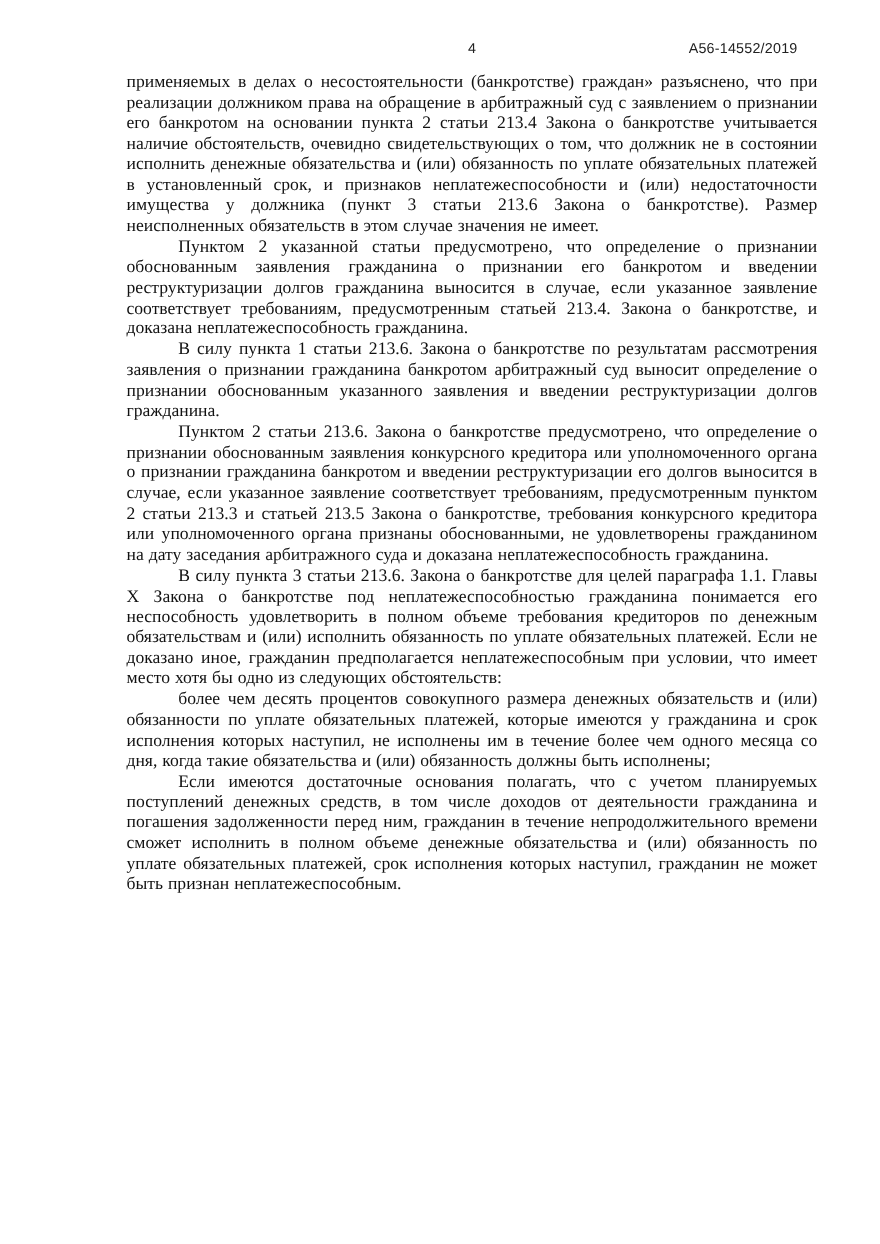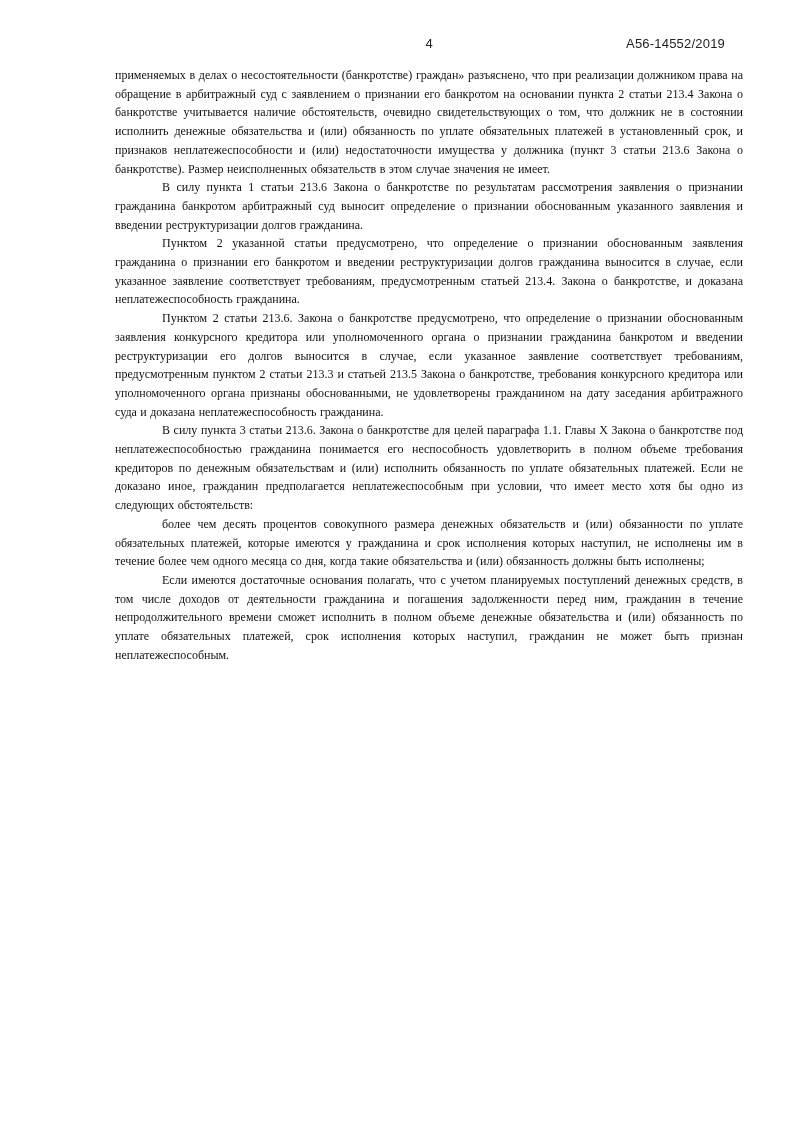--- a/index.html
+++ b/index.html
@@ -37,21 +37,21 @@
     top: 0;
     letter-spacing: 0.2px;
     text-align: center;
   }
   .document-body {
     position: absolute;
     top: 66px;
     left: 115px;
     width: 628px;
     font-family: "Liberation Serif", serif;
-    font-size: 12px;
+    font-size: 16px;
     line-height: 18.7px;
     text-align: justify;
     color: #111111;
   }
   .document-body p {
     margin: 0;
     padding: 0;
     text-indent: 47px;
     word-spacing: 0.5px;
   }
@@ -64,21 +64,21 @@
 
 <div class="page">
 
   <div class="page-header">
     <span class="page-number">4</span>
     <span class="case-number">А56-14552/2019</span>
   </div>
 
   <div class="document-body">
     <p class="continuation">применяемых в делах о несостоятельности (банкротстве) граждан» разъяснено, что при реализации должником права на обращение в арбитражный суд с заявлением о признании его банкротом на основании пункта 2 статьи 213.4 Закона о банкротстве учитывается наличие обстоятельств, очевидно свидетельствующих о том, что должник не в состоянии исполнить денежные обязательства и (или) обязанность по уплате обязательных платежей в установленный срок, и признаков неплатежеспособности и (или) недостаточности имущества у должника (пункт 3 статьи 213.6 Закона о банкротстве). Размер неисполненных обязательств в этом случае значения не имеет.</p>
-    <p>В силу пункта 1 статьи 213.6 Закона о банкротстве по результатам рассмотрения заявления о признании гражданина банкротом арбитражный суд выносит определение о признании обоснованным указанного заявления и введении реструктуризации долгов гражданина.</p>
     <p>Пунктом 2 указанной статьи предусмотрено, что определение о признании обоснованным заявления гражданина о признании его банкротом и введении реструктуризации долгов гражданина выносится в случае, если указанное заявление соответствует требованиям, предусмотренным статьей 213.4. Закона о банкротстве, и доказана неплатежеспособность гражданина.</p>
+    <p>В силу пункта 1 статьи 213.6. Закона о банкротстве по результатам рассмотрения заявления о признании гражданина банкротом арбитражный суд выносит определение о признании обоснованным указанного заявления и введении реструктуризации долгов гражданина.</p>
     <p>Пунктом 2 статьи 213.6. Закона о банкротстве предусмотрено, что определение о признании обоснованным заявления конкурсного кредитора или уполномоченного органа о признании гражданина банкротом и введении реструктуризации его долгов выносится в случае, если указанное заявление соответствует требованиям, предусмотренным пунктом 2 статьи 213.3 и статьей 213.5 Закона о банкротстве, требования конкурсного кредитора или уполномоченного органа признаны обоснованными, не удовлетворены гражданином на дату заседания арбитражного суда и доказана неплатежеспособность гражданина.</p>
     <p>В силу пункта 3 статьи 213.6. Закона о банкротстве для целей параграфа 1.1. Главы X Закона о банкротстве под неплатежеспособностью гражданина понимается его неспособность удовлетворить в полном объеме требования кредиторов по денежным обязательствам и (или) исполнить обязанность по уплате обязательных платежей. Если не доказано иное, гражданин предполагается неплатежеспособным при условии, что имеет место хотя бы одно из следующих обстоятельств:</p>
     <p>более чем десять процентов совокупного размера денежных обязательств и (или) обязанности по уплате обязательных платежей, которые имеются у гражданина и срок исполнения которых наступил, не исполнены им в течение более чем одного месяца со дня, когда такие обязательства и (или) обязанность должны быть исполнены;</p>
     <p>Если имеются достаточные основания полагать, что с учетом планируемых поступлений денежных средств, в том числе доходов от деятельности гражданина и погашения задолженности перед ним, гражданин в течение непродолжительного времени сможет исполнить в полном объеме денежные обязательства и (или) обязанность по уплате обязательных платежей, срок исполнения которых наступил, гражданин не может быть признан неплатежеспособным.</p>
   </div>
 
 </div>
 
 </body></html>

